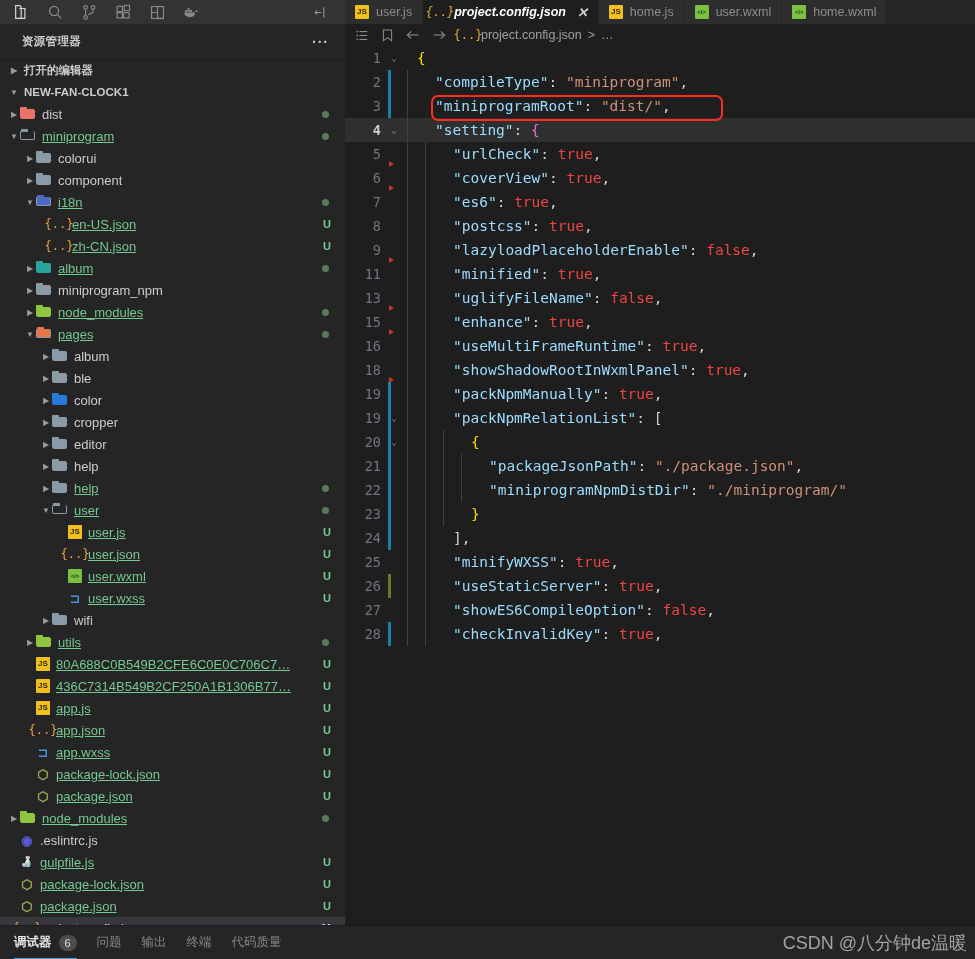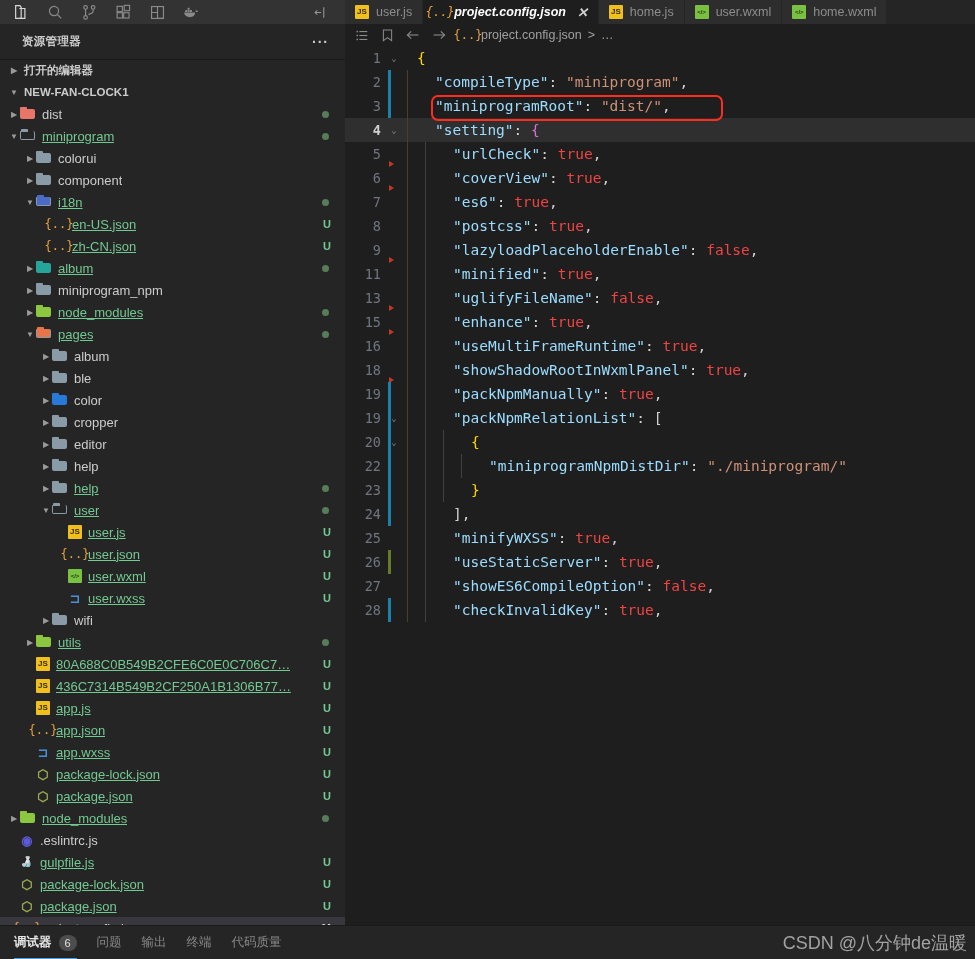--- a/index.html
+++ b/index.html
@@ -685,20 +685,30 @@
           <div class="code-line">
             <span class="ln">20</span>
             <span class="fold">⌄</span>
             <span class="gutterbar gb-mod"></span>
             <span class="ind" style="left: 62px;"></span>
             <span class="ind2" style="left: 80px;"></span>
             <span class="ind2" style="left: 98px;"></span>
             <span class="ctext" style="padding-left: 70px;"><span class="t-brace">{</span></span>
           </div>
           <div class="code-line">
+            <span class="ln">21</span>
+            <span class="fold"></span>
+            <span class="gutterbar gb-mod"></span>
+            <span class="ind" style="left: 62px;"></span>
+            <span class="ind2" style="left: 80px;"></span>
+            <span class="ind2" style="left: 98px;"></span>
+            <span class="ind2" style="left: 116px;"></span>
+            <span class="ctext" style="padding-left: 88px;"><span class="t-key">"packageJsonPath"</span><span class="t-punc">: </span><span class="t-str">"./package.json"</span><span class="t-punc">,</span></span>
+          </div>
+          <div class="code-line">
             <span class="ln">22</span>
             <span class="fold"></span>
             <span class="gutterbar gb-mod"></span>
             <span class="ind" style="left: 62px;"></span>
             <span class="ind2" style="left: 80px;"></span>
             <span class="ind2" style="left: 98px;"></span>
             <span class="ind2" style="left: 116px;"></span>
             <span class="ctext" style="padding-left: 88px;"><span class="t-key">"miniprogramNpmDistDir"</span><span class="t-punc">: </span><span class="t-str">"./miniprogram/"</span></span>
           </div>
           <div class="code-line">

